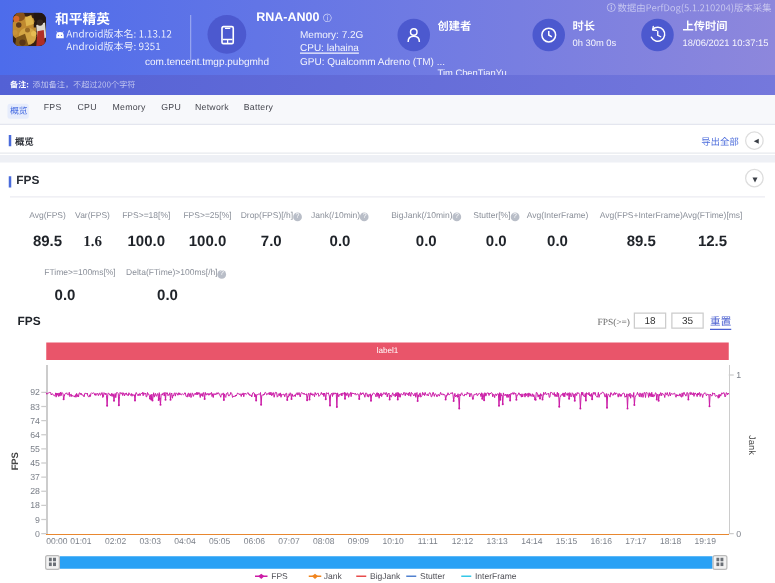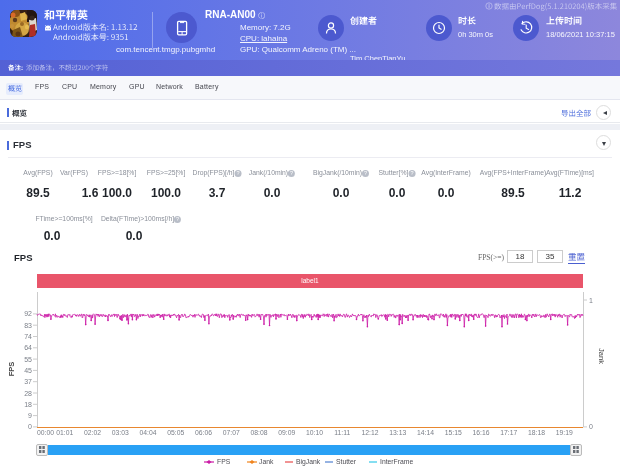--- a/index.html
+++ b/index.html
@@ -170,30 +170,30 @@
   <div class="abs slabel" style="left:117px; top:169px;">FPS&gt;=18[%]</div>
   <div class="abs slabel" style="left:166px; top:169px;">FPS&gt;=25[%]</div>
   <div class="abs slabel" style="left:217px; top:169px;">Drop(FPS)[/h]<span class="qi">?</span></div>
   <div class="abs slabel" style="left:272px; top:169px;">Jank(/10min)<span class="qi">?</span></div>
   <div class="abs slabel" style="left:341px; top:169px;">BigJank(/10min)<span class="qi">?</span></div>
   <div class="abs slabel" style="left:397px; top:169px;">Stutter[%]<span class="qi">?</span></div>
   <div class="abs slabel" style="left:446px; top:169px;">Avg(InterFrame)</div>
   <div class="abs slabel" style="left:513px; top:169px;">Avg(FPS+InterFrame)</div>
   <div class="abs slabel" style="left:570px; top:169px;">Avg(FTime)[ms]</div>
   <div class="abs sval" style="left:38px; top:186px;">89.5</div>
-  <div class="abs sval" style="left:90px; top:186px;">1.6</div>
+  <div class="abs sval" style="left:74px; top:186px;font-family:Liberation Serif, serif;">1.6</div>
   <div class="abs sval" style="left:117px; top:186px;">100.0</div>
   <div class="abs sval" style="left:166px; top:186px;">100.0</div>
-  <div class="abs sval" style="left:217px; top:186px;">3.7</div>
+  <div class="abs sval" style="left:217px; top:186px;">7.0</div>
   <div class="abs sval" style="left:272px; top:186px;">0.0</div>
   <div class="abs sval" style="left:341px; top:186px;">0.0</div>
   <div class="abs sval" style="left:397px; top:186px;">0.0</div>
   <div class="abs sval" style="left:446px; top:186px;">0.0</div>
   <div class="abs sval" style="left:513px; top:186px;">89.5</div>
-  <div class="abs sval" style="left:570px; top:186px;">11.2</div>
+  <div class="abs sval" style="left:570px; top:186px;">12.5</div>
 
   <div class="abs slabel" style="left:64px; top:215px;">FTime&gt;=100ms[%]</div>
   <div class="abs slabel" style="left:141px; top:215px;">Delta(FTime)&gt;100ms[/h]<span class="qi">?</span></div>
   <div class="abs sval" style="left:52px; top:229px;">0.0</div>
   <div class="abs sval" style="left:134px; top:229px;">0.0</div>
 
   <div class="abs" style="left:14px; top:252px; font-size:9.5px; color:#1f2329; font-weight:bold;">FPS</div>
   <div class="abs" style="left:478px; top:253px; font-size:7.5px; color:#666;font-family:Liberation Serif, serif;">FPS(&gt;=)</div>
   <div class="abs inputbox" style="left:507px; top:250px;">18</div>
   <div class="abs inputbox" style="left:537px; top:250px;">35</div>

